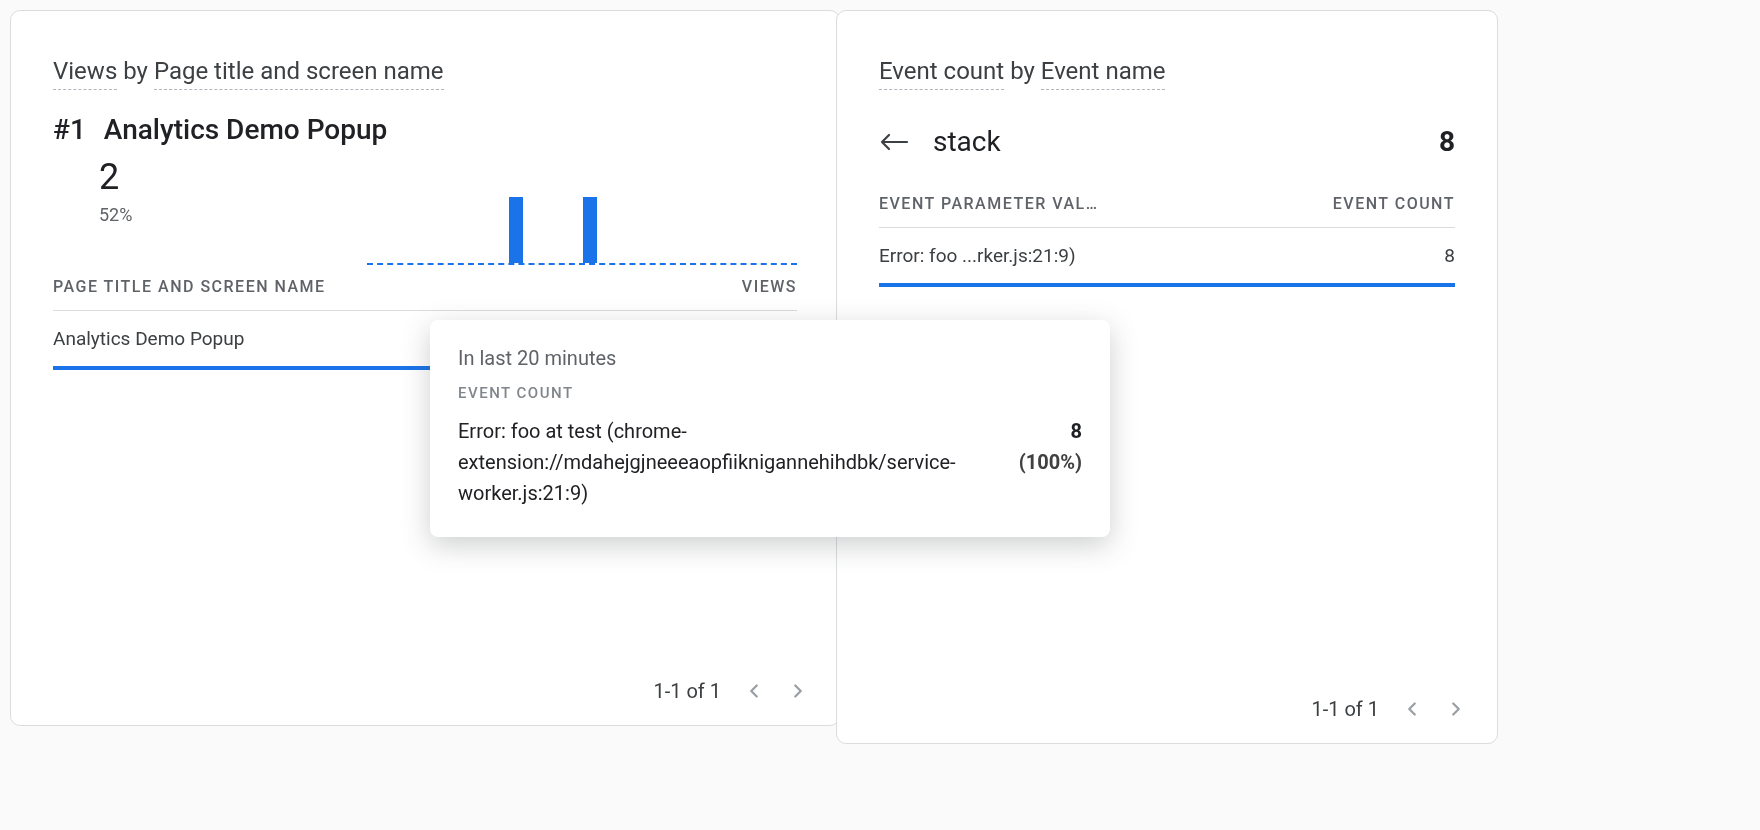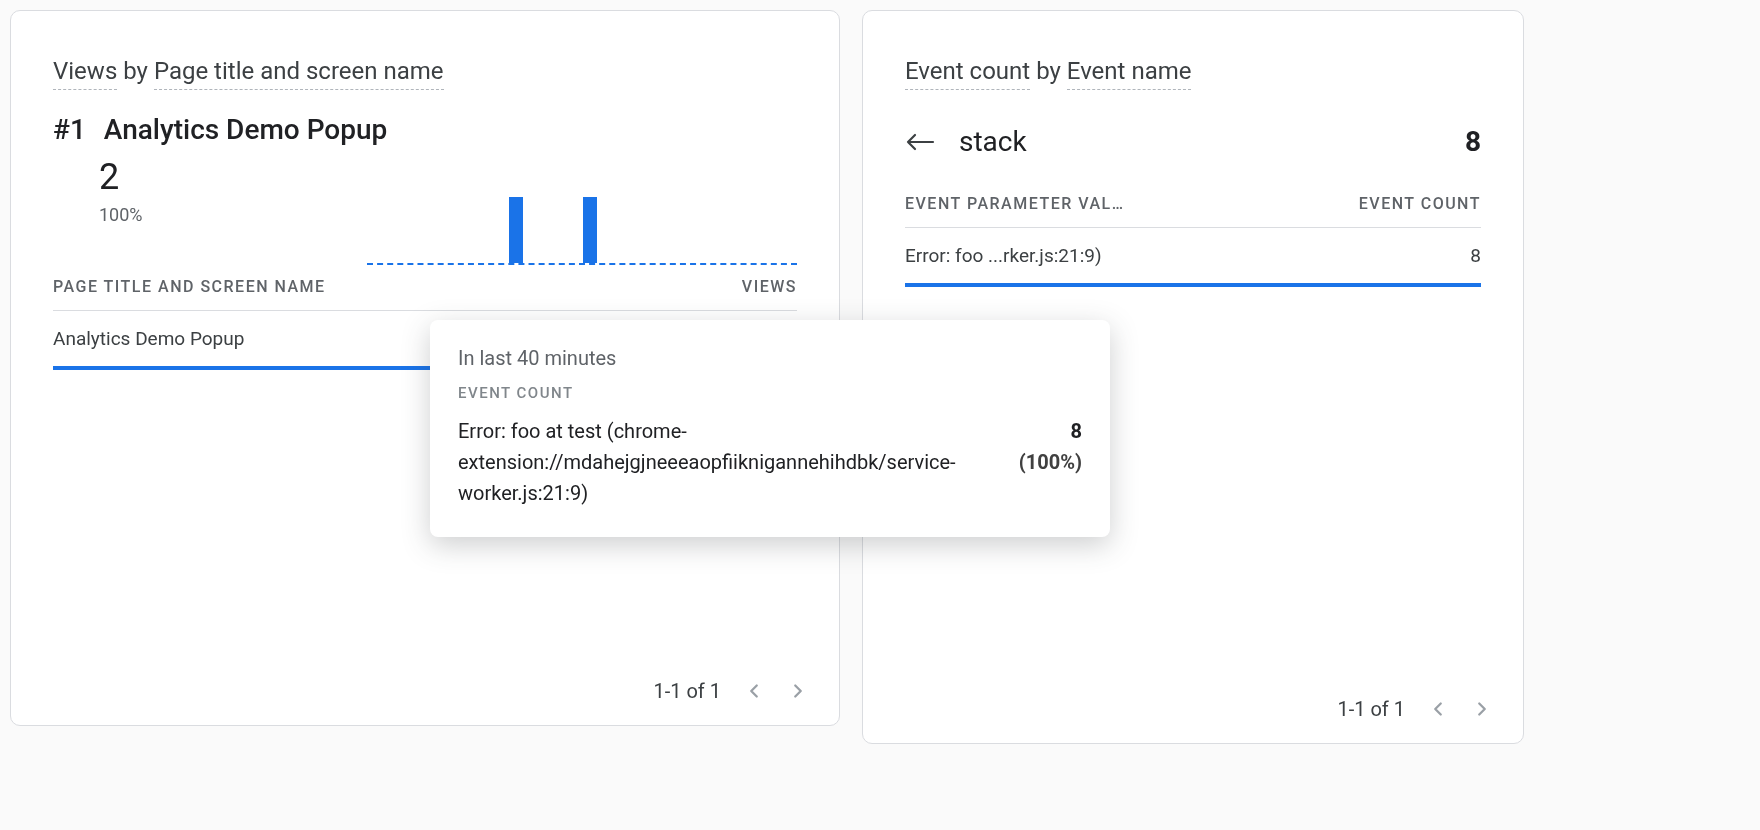--- a/index.html
+++ b/index.html
@@ -22,21 +22,21 @@
   }
 
   .card {
     position: absolute;
     background: #fff;
     border: 1px solid #dadce0;
     border-radius: 10px;
     padding: 46px 42px 30px 42px;
   }
   .card.left  { left: 10px;  top: 10px; width: 830px; height: 716px; }
-  .card.right { left: 862px; top: 10px; width: 662px; height: 734px; }
+  .card.right { left: 836px; top: 10px; width: 662px; height: 734px; }
 
   .card-title {
     font-size: 24px;
     color: #3c4043;
     font-weight: 400;
     margin: 0 0 22px 0;
   }
   .card-title .dash-under { border-bottom: 1px dashed #b0b5bb; padding-bottom: 4px; }
 
   
@@ -178,21 +178,21 @@
     <h2 class="card-title">
       <span class="dash-under">Views</span><span> by </span><span class="dash-under">Page title and screen name</span>
     </h2>
 
     <div class="rank-row">
       <span>#1</span>
       <span>Analytics Demo Popup</span>
     </div>
     <div class="detail-block">
       <div class="big-num">2</div>
-      <div class="pct">100%</div>
+      <div class="pct">52%</div>
     </div>
 
     <div class="sparkline">
       <div class="spark-bar" style="left:142px;height:66px;"></div>
       <div class="spark-bar" style="left:216px;height:66px;"></div>
     </div>
 
     <div class="table-head">
       <span>PAGE TITLE AND SCREEN NAME</span>
       <span>VIEWS</span>
@@ -250,21 +250,21 @@
       </span>
       <span class="chev">
         <svg width="22" height="22" viewBox="0 0 24 24">
             <path d="M9 6l6 6-6 6" fill="none" stroke="currentColor" stroke-width="2.5" stroke-linecap="round" stroke-linejoin="round"></path>
           </svg>
       </span>
     </div>
   </div>
 
   <div class="tooltip">
-    <div class="tline1">In last 40 minutes</div>
+    <div class="tline1">In last 20 minutes</div>
     <div class="tline2">EVENT COUNT</div>
     <div class="tbody">
       <div class="msg">Error: foo at test (chrome-extension://mdahejgjneeeaopfiiknigannehihdbk/service-worker.js:21:9)</div>
       <div class="val">
         <span class="n">8</span>
         <span class="pct">(100%)</span>
       </div>
     </div>
   </div>
 

